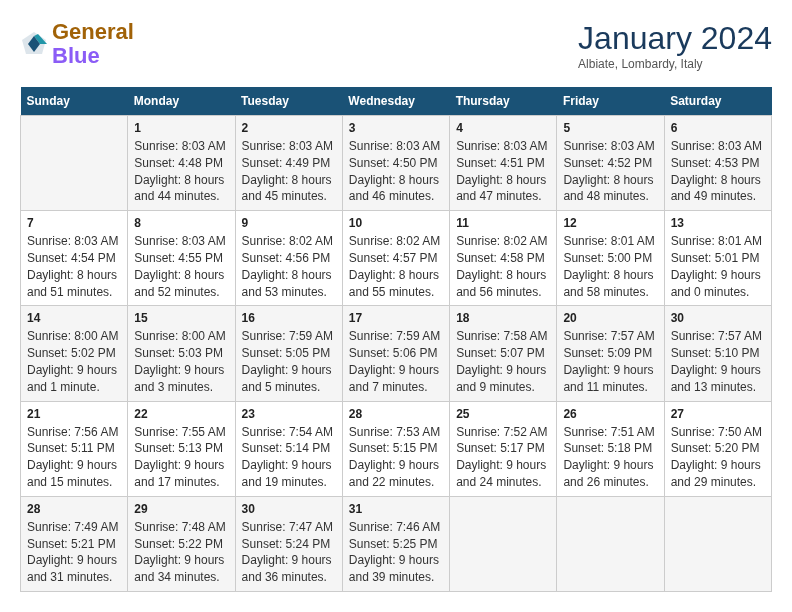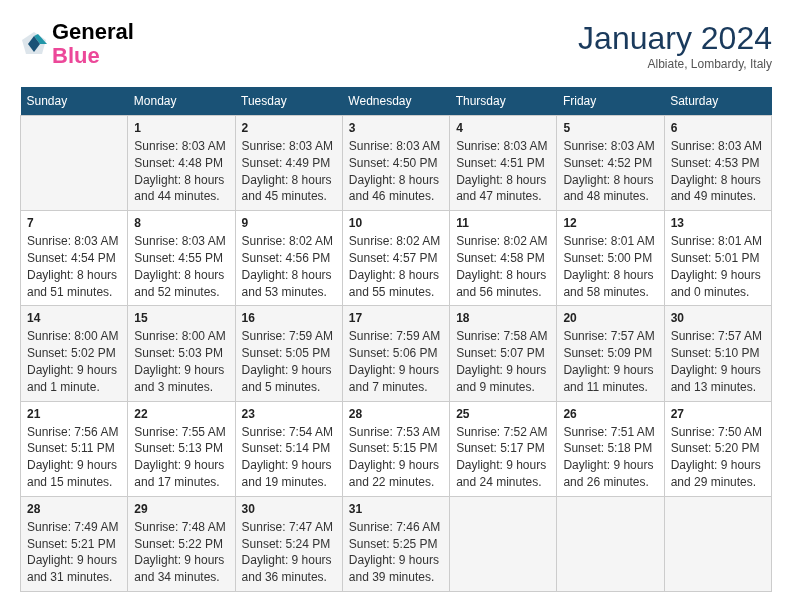--- a/index.html
+++ b/index.html
@@ -20,50 +20,49 @@
       display: flex;
       align-items: center;
     }
     .logo-text {
       font-size: 22px;
       font-weight: bold;
       color: #1a3a5c;
       line-height: 1.1;
     }
     .logo-text span {
-      color: #000000;
+      color: #a16207;
     }
     .logo-icon {
       width: 28px;
       height: 28px;
       margin-right: 4px;
     }
     .title-block {
-      text-align: right;
     }
     .main-title {
       font-size: 32px;
       font-weight: normal;
       color: #1a3a5c;
     }
     .subtitle {
       font-size: 12px;
       color: #555;
     }
     table {
       width: 100%;
       border-collapse: collapse;
       font-size: 11px;
     }
     thead tr th {
       background-color: #1a5276;
       color: #fff;
       text-align: left;
       padding: 7px 6px;
-      font-weight: normal;
+      font-weight: bold;
       font-size: 12px;
     }
     tbody tr td {
       border: 1px solid #ccc;
       vertical-align: top;
       padding: 5px 6px;
       color: #222;
       min-height: 80px;
       height: 90px;
     }
@@ -93,21 +92,21 @@
 <div class="header-section">
   <div class="logo">
     <svg class="logo-icon" viewBox="0 0 28 28">
       <polygon points="14,2 26,10 22,24 6,24 2,10" fill="#1a5276" opacity="0.15"></polygon>
       <polygon points="18,4 27,14 20,14 14,6" fill="#2196a8"></polygon>
       <polygon points="14,6 20,14 14,22 8,14" fill="#1a5276"></polygon>
     </svg>
     <div>
       <div class="logo-text">
         <span>General</span><br>
-        <span style="color:#ec4899">Blue</span>
+        <span style="color:#8b5cf6">Blue</span>
       </div>
     </div>
   </div>
   <div class="title-block">
     <div class="main-title">January 2024</div>
     <div class="subtitle">Albiate, Lombardy, Italy</div>
   </div>
 </div>
 
 <table>

